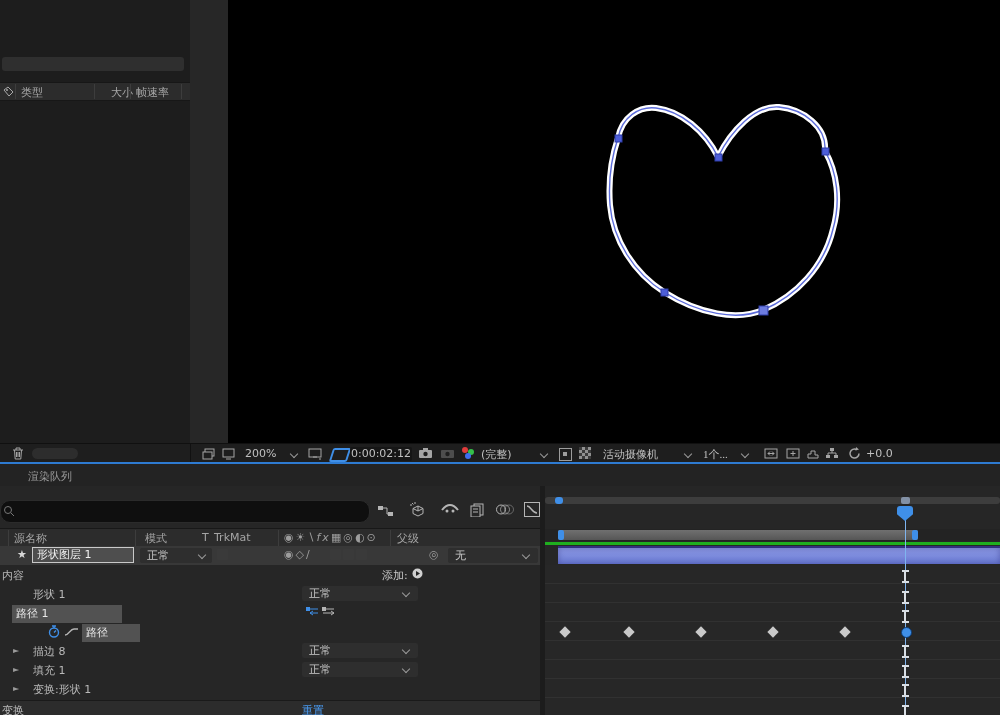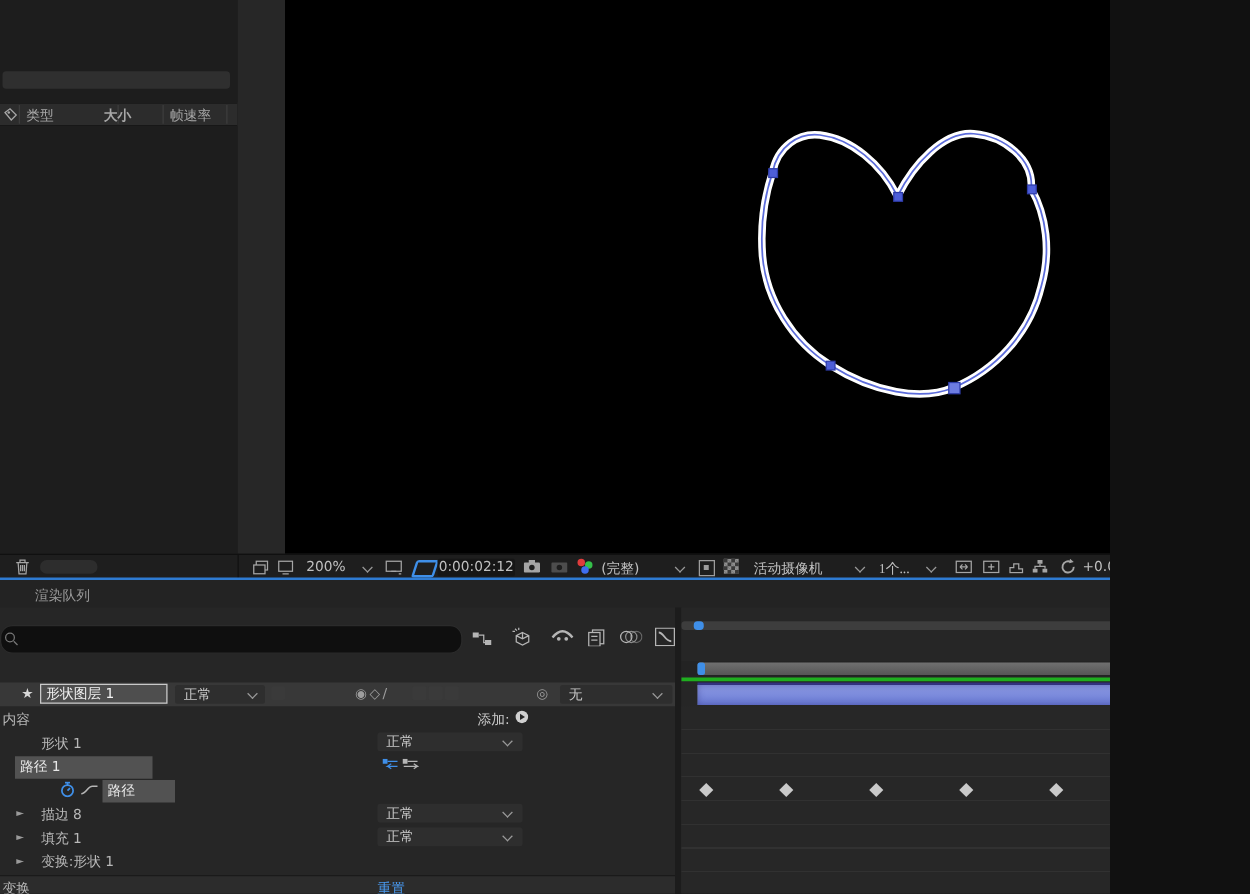--- a/index.html
+++ b/index.html
@@ -1,16 +1,16 @@
 <!DOCTYPE html>
 <html><head>
 <meta charset="utf-8">
 <style>
   html,body{margin:0;padding:0;background:#111;}
-  #app{position:relative;width:888px;height:715px;background:#232323;overflow:hidden;
+  #app{position:relative;width:1000px;height:715px;background:#232323;overflow:hidden;
        font-family:"DejaVu Sans","Liberation Sans",sans-serif;font-size:11px;color:#b4b4b4;
        -webkit-font-smoothing:antialiased;}
   .r{position:absolute;}
   .tx{white-space:nowrap;}
   
   .project{left:0;top:0;width:190px;height:443px;background:#1d1d1d;border-right:1px solid #121212;}
   .info-bar{left:2px;top:57px;width:182px;height:14px;background:#2f2f2f;border-radius:3px;}
   .pcols{left:0;top:82px;width:190px;height:17px;background:#2c2c2c;border-top:1px solid #171717;border-bottom:1px solid #171717;color:#a8a8a8;}
   .pcol{position:absolute;top:2px;}
   .vsep{position:absolute;top:1px;bottom:1px;width:1px;background:#3d3d3d;}
@@ -85,21 +85,21 @@
     <div class="r pcols">
       <span class="ic" style="left:3px;top:3px;">
         <svg width="11" height="11">
             <path d="M1 4 L5 1 L10 6 L6 10 Z" fill="none" stroke="#a8a8a8"></path>
             <circle cx="4" cy="4" r="1" fill="#a8a8a8"></circle>
           </svg>
       </span>
       <span class="vsep" style="left:15px;"></span>
       <span class="pcol tx" style="left:21px;">类型</span>
       <span class="vsep" style="left:94px;"></span>
-      <span class="pcol tx" style="left:83px;font-weight:bold;">大小</span>
+      <span class="pcol tx" style="left:111px;">大小</span>
       <span class="vsep" style="left:130px;"></span>
       <span class="pcol tx" style="left:136px;">帧速率</span>
       <span class="vsep" style="left:181px;"></span>
     </div>
   </div>
 
   <div class="r pasteboard"></div>
   <div class="r compview">
     <svg width="772" height="443" viewBox="0 0 772 443">
       <path d="M390,138 C394,117 411,106 428,108 C453,111 477,131 490,157 C503,131 527,105 551,107 C575,109 599,127 597,151 C609,172 613,201 605,229 C596,267 568,296 535,310 C509,321 471,314 436,292 C406,273 385,240 382,205 C380,179 384,156 390,138 Z" fill="none" stroke="#ffffff" stroke-width="6" stroke-linejoin="round"></path>
@@ -256,20 +256,32 @@
           <circle cx="13" cy="6.5" r="4.5" fill="none" stroke="#b5b5b5" opacity=".45"></circle>
         </svg>
     </span>
     <span class="ic" style="left:524px;top:16px;">
       <svg width="16" height="15">
           <rect x="0.5" y="0.5" width="15" height="14" fill="none" stroke="#b5b5b5"></rect>
           <path d="M3 4 C7 4 8 11 13 11" fill="none" stroke="#b5b5b5" stroke-width="1.5"></path>
         </svg>
     </span>
 
+    <div class="tl-headers">
+      <span class="vsep" style="left:8px;"></span>
+      <span class="tx" style="position:absolute;left:14px;top:2px;">源名称</span>
+      <span class="vsep" style="left:135px;"></span>
+      <span class="tx" style="position:absolute;left:145px;top:2px;">模式</span>
+      <span class="tx" style="position:absolute;left:202px;top:2px;">T</span>
+      <span class="tx" style="position:absolute;left:214px;top:2px;">TrkMat</span>
+      <span class="vsep" style="left:278px;"></span>
+      <span class="tx" style="position:absolute;left:284px;top:2px;letter-spacing:2px;color:#9d9d9d;"><i style="font-style:normal">◉</i><i style="font-style:normal">☀</i><i style="font-style:normal">∖</i><i style="font-style:italic">fx</i><i style="font-style:normal">▦</i><i style="font-style:normal">◎</i><i style="font-style:normal">◐</i><i style="font-style:normal">⊙</i></span>
+      <span class="vsep" style="left:390px;"></span>
+      <span class="tx" style="position:absolute;left:397px;top:2px;">父级</span>
+    </div>
 
     <div class="layer-row">
       <span class="tx" style="position:absolute;left:17px;top:2px;color:#d8d8d8;">★</span>
       <span class="namebox tx">形状图层 1</span>
       <span class="dd" style="left:140px;top:2px;width:72px;"><span class="lbl">正常</span><span class="chev" style="right:7px;top:4px;"></span></span>
       <span class="sqbox" style="left:217px;top:3px;"></span>
       <span class="tx" style="position:absolute;left:284px;top:2px;letter-spacing:2px;color:#9d9d9d;"><i style="font-style:normal">◉</i><i style="font-style:normal">◇</i><i style="font-style:normal">∕</i></span>
       <span class="sqbox" style="left:330px;top:3px;"></span>
       <span class="sqbox" style="left:343px;top:3px;"></span>
       <span class="sqbox" style="left:356px;top:3px;"></span>

